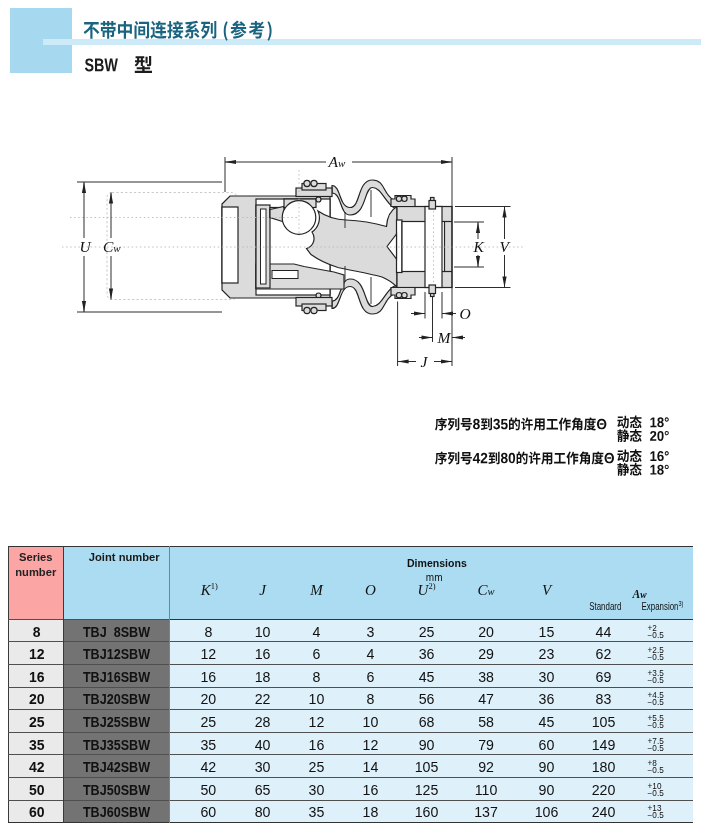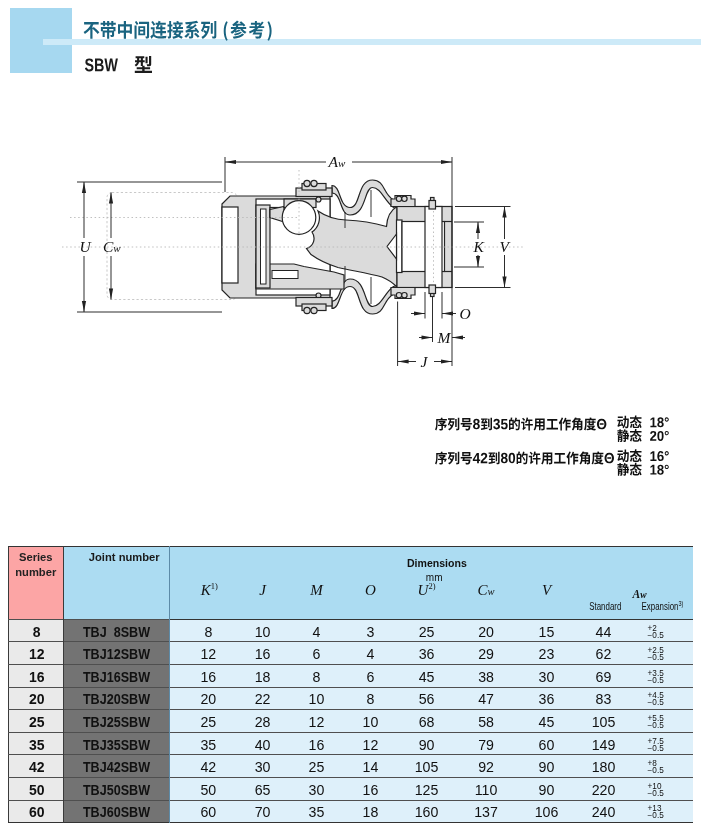--- a/index.html
+++ b/index.html
@@ -390,21 +390,21 @@
         <td class="blue">125</td>
         <td class="blue">110</td>
         <td class="blue">90</td>
         <td class="blue std-col">220</td>
         <td class="blue exp-col"><div class="tol"><div class="t1">+10</div><div class="t2">−0.5</div></div></td>
       </tr>
       <tr>
         <td class="series">60</td>
         <td class="joint"><span class="cx89">TBJ60SBW</span></td>
         <td class="blue k-col">60</td>
-        <td class="blue">70</td>
+        <td class="blue">80</td>
         <td class="blue">35</td>
         <td class="blue">18</td>
         <td class="blue">160</td>
         <td class="blue">137</td>
         <td class="blue">106</td>
         <td class="blue std-col">240</td>
         <td class="blue exp-col"><div class="tol"><div class="t1">+13</div><div class="t2">−0.5</div></div></td>
       </tr>
     </tbody>
 </table>

